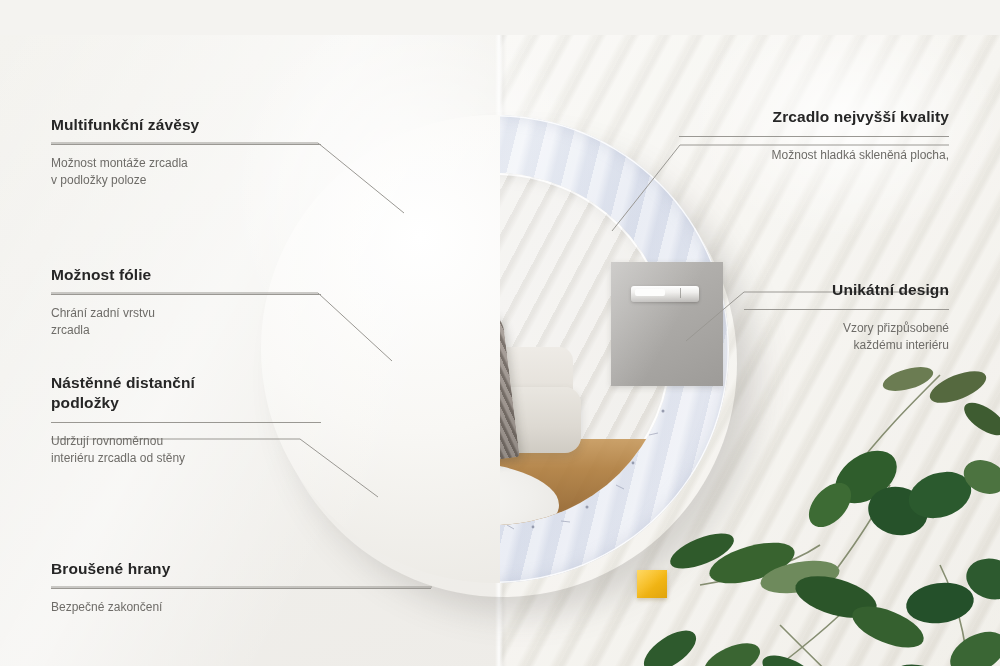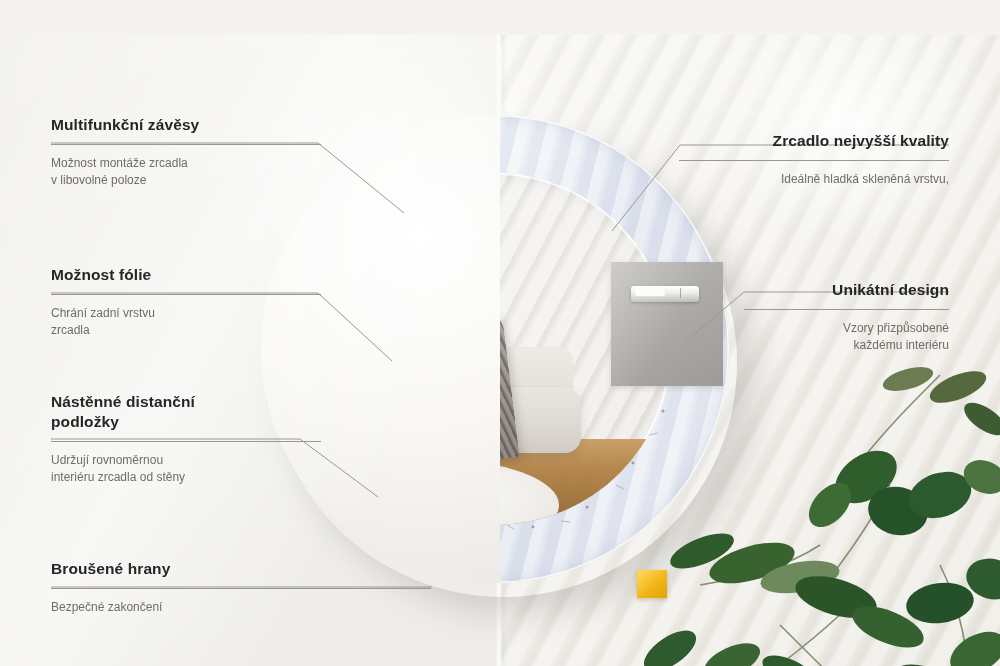--- a/index.html
+++ b/index.html
@@ -402,48 +402,48 @@
       <path d="M51 552 L432 552"></path>
       <path d="M949 110 L680 110 L612 196"></path>
       <path d="M949 257 L744 257 L686 306"></path>
     </g>
   </svg>
 
   <div class="callout left" style="top:80px;width:270px;">
     <h3>Multifunkční závěsy</h3>
     <div class="rule"></div>
     <p>Možnost montáže zrcadla</p>
-    <p>v libovolné poloze</p>
+    <p>v podložky poloze</p>
   </div>
 
   <div class="callout left" style="top:230px;width:270px;">
     <h3>Možnost fólie</h3>
     <div class="rule"></div>
     <p>Chrání zadní vrstvu</p>
     <p>zrcadla</p>
   </div>
 
-  <div class="callout left" style="top:357px;width:270px;">
+  <div class="callout left" style="top:338px;width:270px;">
     <h3>Nástěnné distanční</h3>
     <h3>podložky</h3>
     <div class="rule"></div>
     <p>Udržují rovnoměrnou</p>
     <p>interiéru zrcadla od stěny</p>
   </div>
 
   <div class="callout left" style="top:524px;width:380px;">
     <h3>Broušené hrany</h3>
     <div class="rule"></div>
     <p>Bezpečné zakončení</p>
   </div>
 
-  <div class="callout right" style="left:679px;top:96px;width:270px;text-align:right;">
+  <div class="callout right" style="left:679px;top:72px;width:270px;text-align:right;">
     <h3>Zrcadlo nejvyšší kvality</h3>
     <div class="rule"></div>
-    <p>Ideálně hladká skleněná vrstvu,</p>
+    <p>Možnost hladká skleněná plocha,</p>
   </div>
 
   <div class="callout right" style="left:744px;top:245px;width:205px;">
     <h3>Unikátní design</h3>
     <div class="rule"></div>
     <p>Vzory přizpůsobené</p>
     <p>každému interiéru</p>
   </div>
 
 </div>

